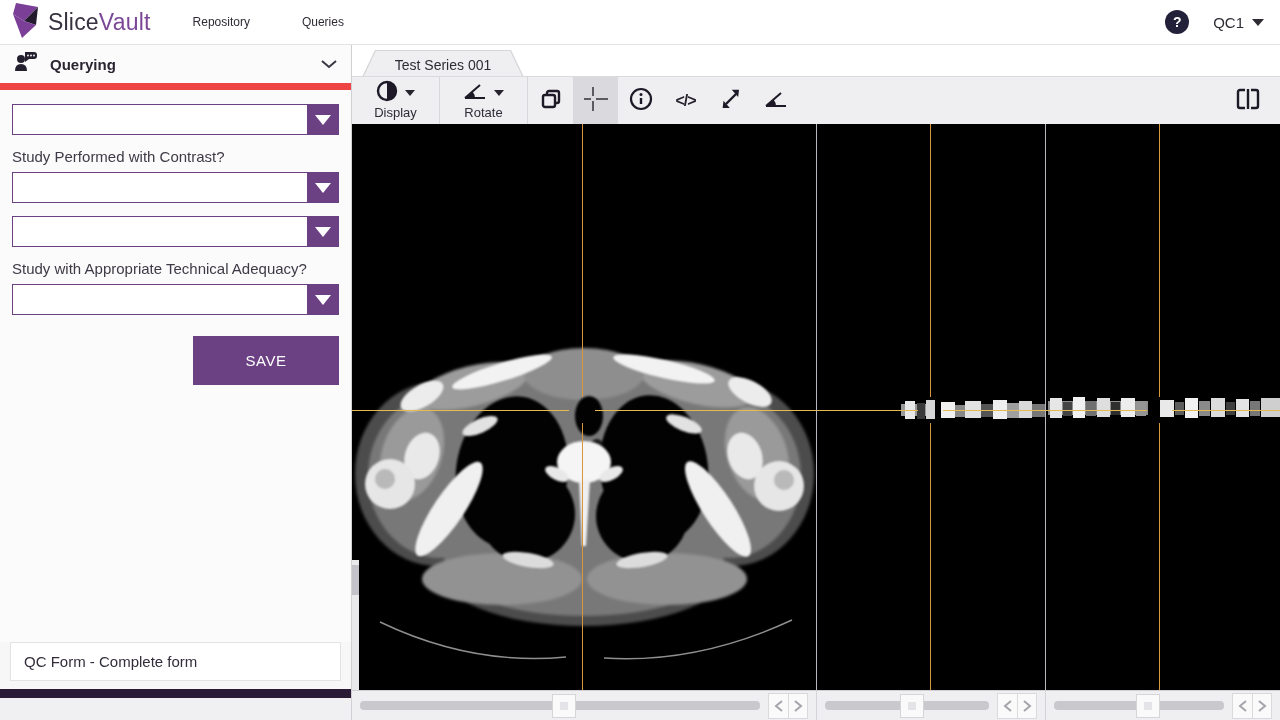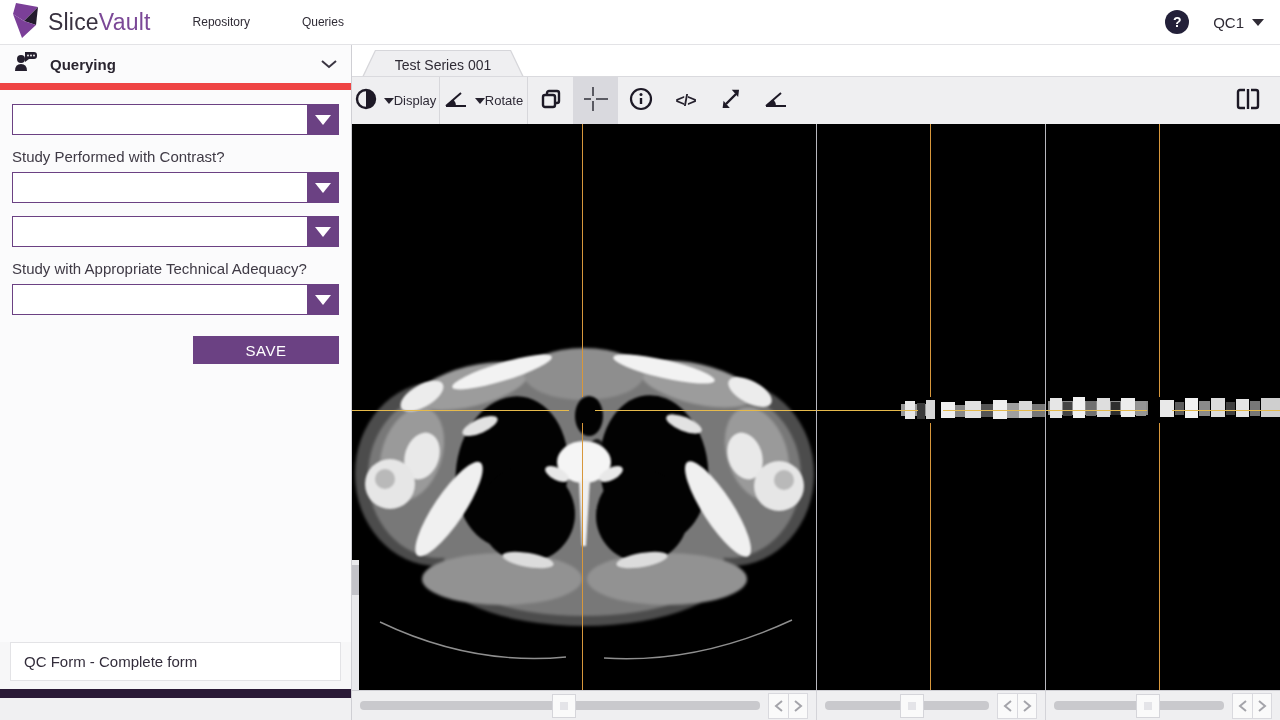--- a/index.html
+++ b/index.html
@@ -36,42 +36,42 @@
   .hd-chevron { margin-left:auto; }
   .side-form { padding:14px 12px 0 12px; background:#fbfbfc; flex:0 0 auto; }
   .field { margin-bottom:13px; }
   .field-label { font-size:15px; color:#3f3a45; margin-bottom:7px; }
   .select-box { height:31px; background:#fff; border:1px solid #6b4183; display:flex; cursor:pointer; }
   .select-value { flex:1; font-size:14px; color:#333; padding:6px 8px; }
   .select-btn { width:31px; background:#6b4183; display:flex; align-items:center; justify-content:center; }
   .select-btn .tri { width:0; height:0; border-left:8px solid transparent;
     border-right:8px solid transparent; border-top:10px solid #fff; }
   .save-row { display:flex; justify-content:flex-end; padding:8px 0 0 0; }
-  .save-btn { width:146px; height:28px; background:#6b4183; color:#fff; border:none;
+  .save-btn { width:146px; height:49px; background:#6b4183; color:#fff; border:none;
     font-size:15px; font-family:"Liberation Sans",sans-serif; letter-spacing:0.5px; cursor:pointer; }
   .side-spacer { flex:1; background:#fbfbfc; }
   .side-footnote { margin:0 10px 8px 10px; background:#fff; border:1px solid #e3e3e6;
     padding:10px 13px; font-size:15px; color:#332d3b; }
   .side-darkbar { height:9px; background:#2a1a36; }
   .side-bottomgap { height:22px; background:#f0f0f2; }
 
   
   .main { flex:1; display:flex; flex-direction:column; min-width:0; background:#fff; }
   .tabrow { height:31px; background:#fff; position:relative; flex:0 0 auto; }
   .tab { position:absolute; left:10px; top:5px; width:162px; height:27px; }
   .tab .tab-outer { position:absolute; inset:0; background:#d6d6da;
     clip-path:polygon(8% 0, 92% 0, 100% 100%, 0 100%); }
   .tab .tab-inner { position:absolute; left:1px; right:1px; top:1px; bottom:-1px; background:#efeff1;
     clip-path:polygon(8% 0, 92% 0, 100% 100%, 0 100%);
     display:flex; align-items:center; justify-content:center; }
   .tab-label { font-size:14px; color:#2f2b35; }
 
   .toolbar { height:48px; background:#efeff1; border-top:1px solid #dadade;
     display:flex; align-items:stretch; flex:0 0 auto; position:relative; }
-  .tool-group { width:88px; display:flex; flex-direction:row; align-items:center;
+  .tool-group { width:88px; display:flex; flex-direction:column; align-items:center;
     justify-content:center; cursor:pointer; border-right:1px solid #d7d7db; }
   .tool-group .tg-top { display:flex; align-items:center; gap:7px; height:24px; }
   .tool-group .tg-label { font-size:13px; color:#2e2a36; margin-top:0px; }
   .caret-sm { width:0; height:0; border-left:5px solid transparent; border-right:5px solid transparent;
     border-top:6px solid #26222e; }
   .tool-btn { width:45px; display:flex; align-items:center; justify-content:center; cursor:pointer; }
   .tool-btn.active { background:#d9d9de; }
   .tool-right { position:absolute; right:10px; top:0; bottom:0; display:flex; align-items:center; }
   .code-glyph { font-size:16px; font-weight:bold; color:#26222e; letter-spacing:-1px; }
 

